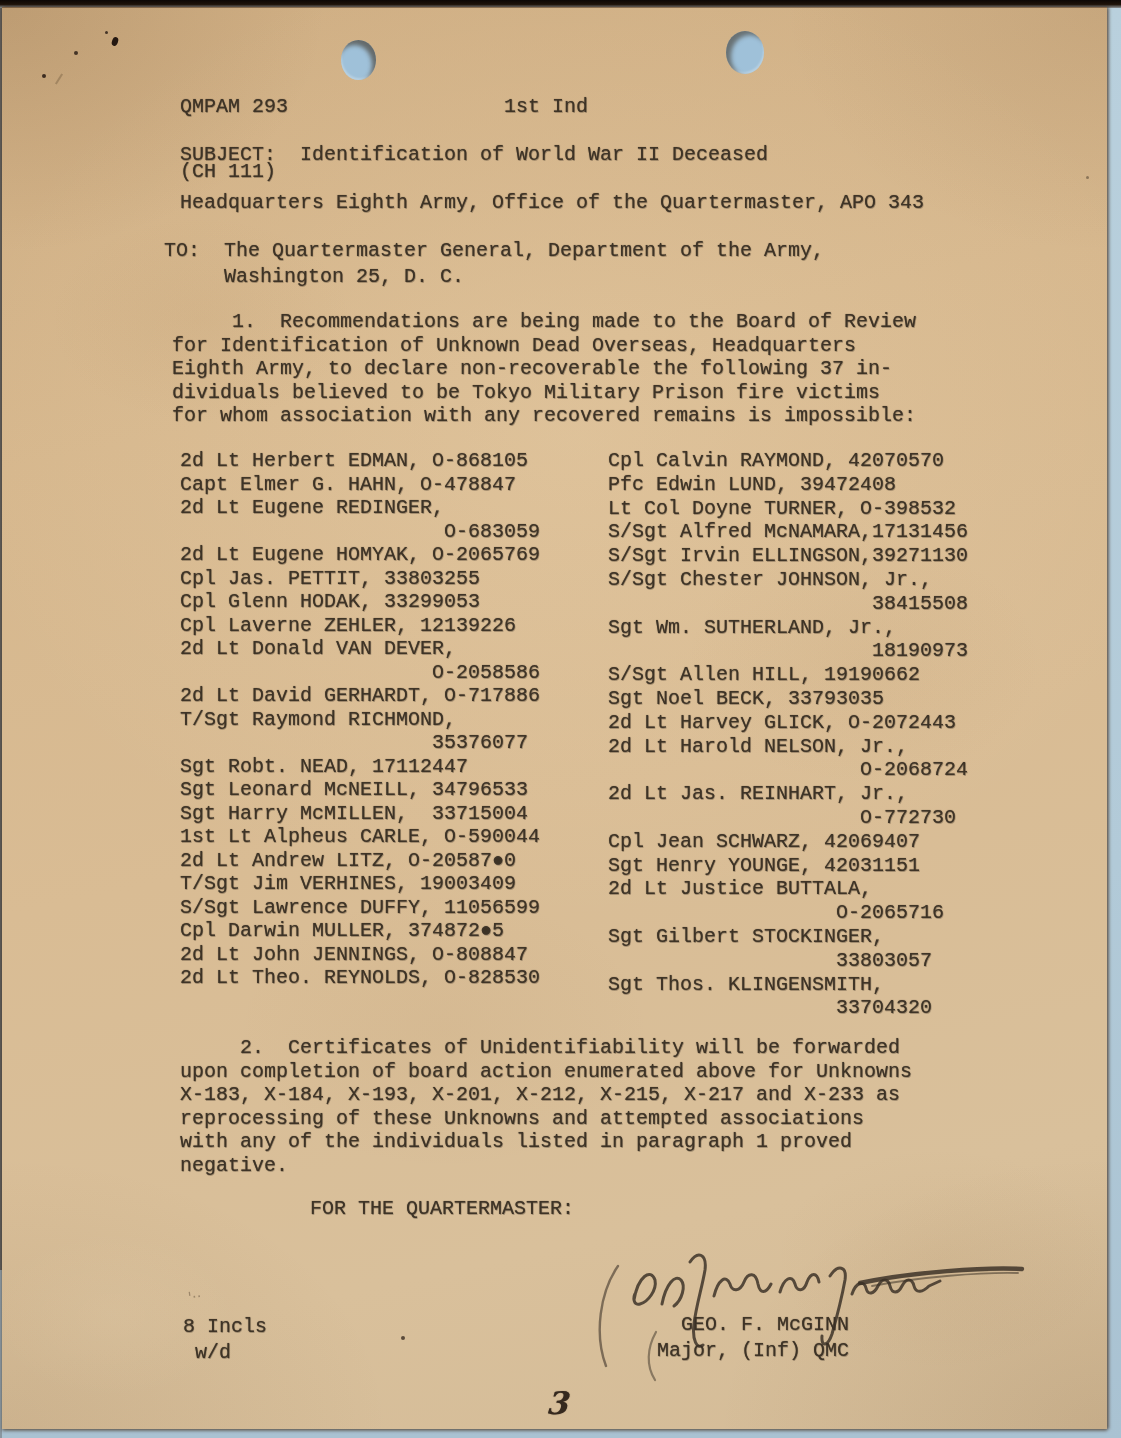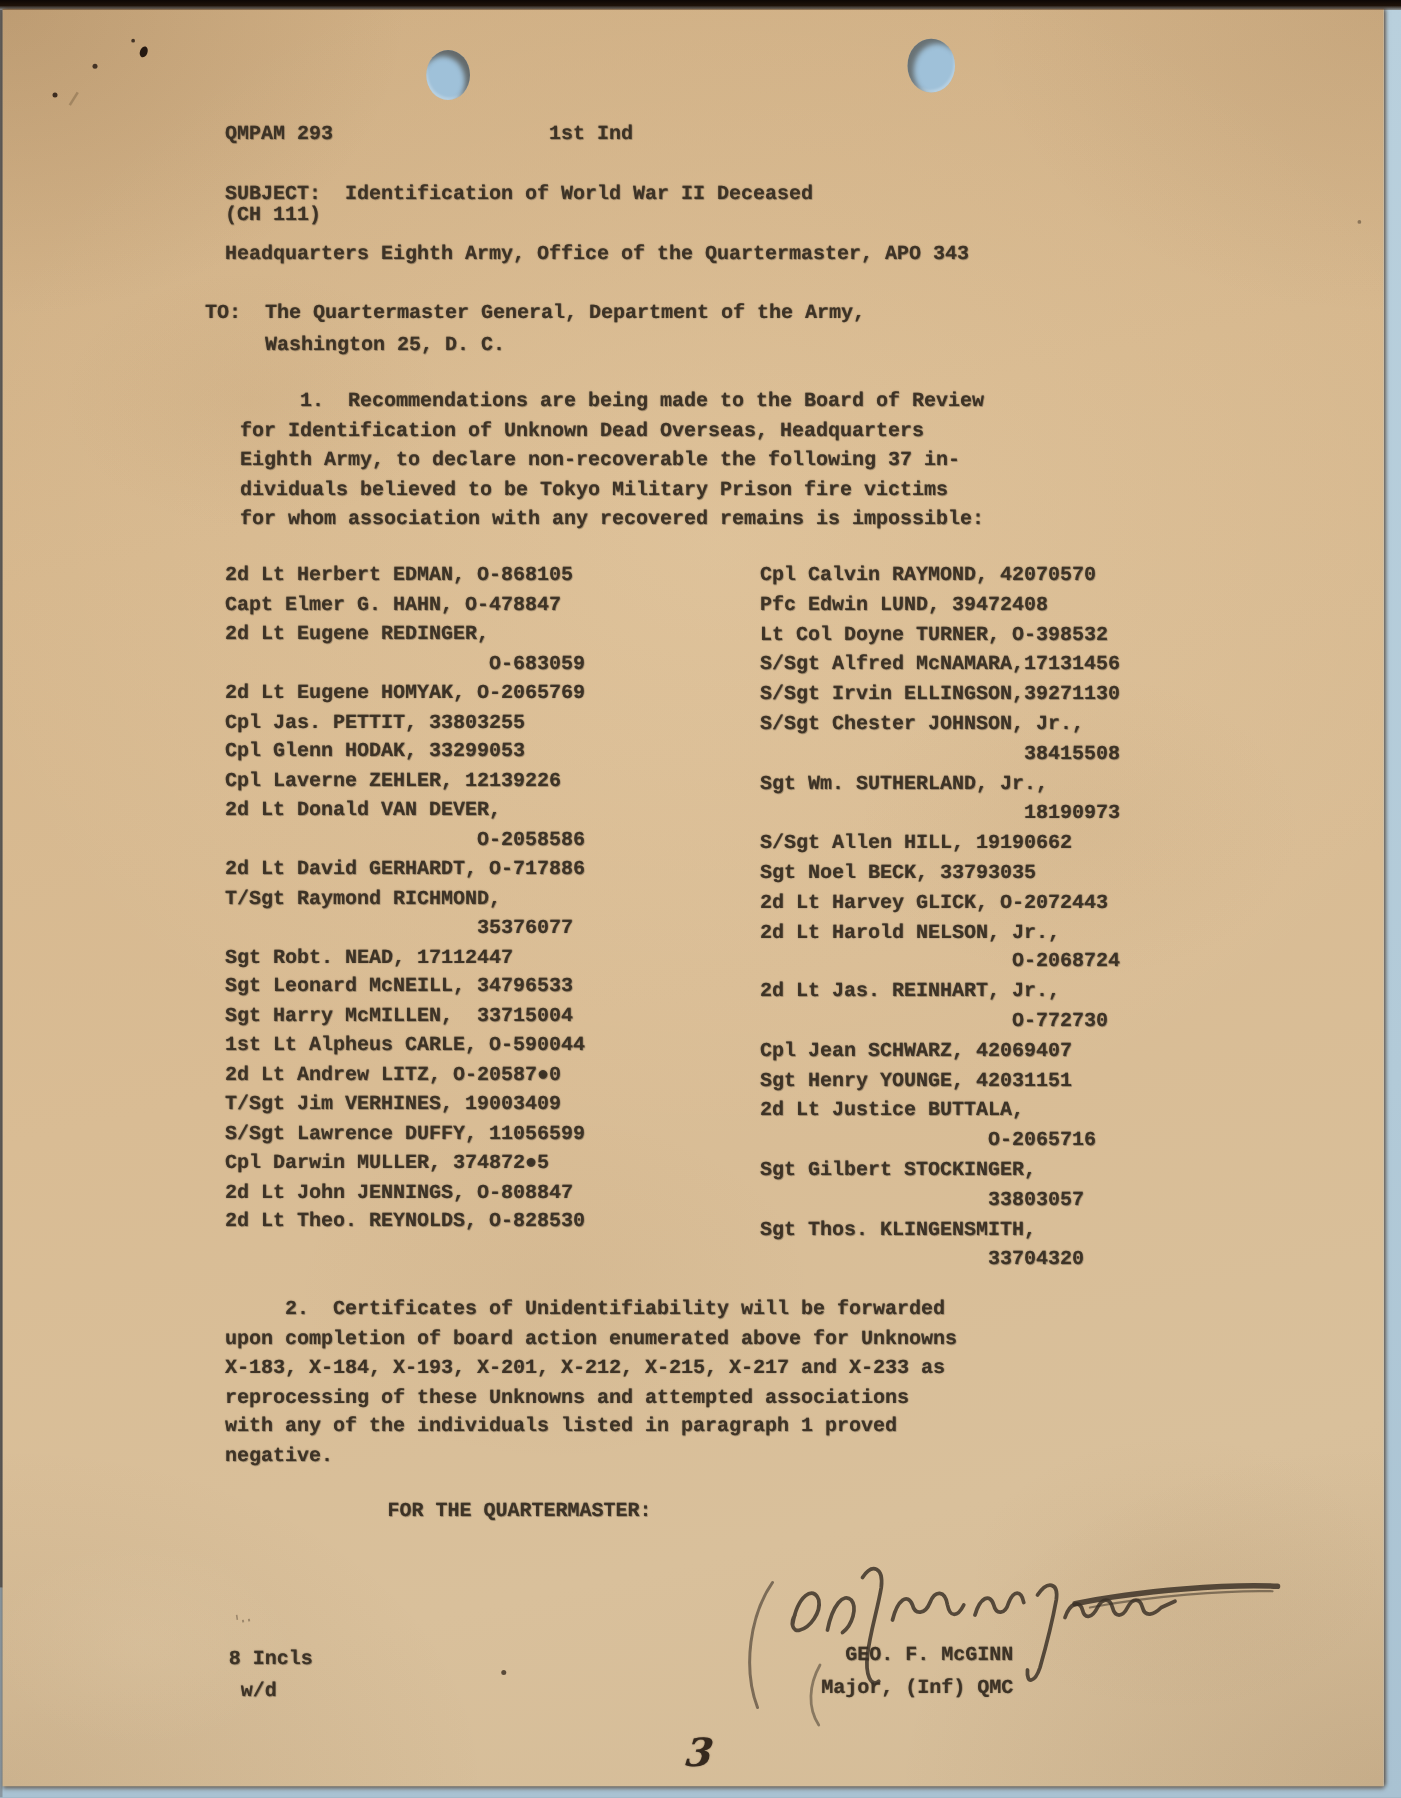--- a/index.html
+++ b/index.html
@@ -47,21 +47,21 @@
   
   .hole{ position:absolute; border-radius:50%; background:#9fc1d9; z-index:4; }
   #hole-left{ left:341px; top:40px; width:35px; height:40px;
     box-shadow:inset -4px 5px 4px rgba(52,36,18,.55), inset 1px -2px 2px rgba(255,255,255,.25); }
   #hole-right{ left:726px; top:31px; width:38px; height:43px;
     box-shadow:inset 5px 4px 4px rgba(52,36,18,.50), inset -1px -2px 2px rgba(255,255,255,.25); }
   
   .tw{
     position:absolute; white-space:pre; z-index:3;
     font-family:"Liberation Mono","DejaVu Sans Mono",monospace;
-    font-size:16px; font-weight:700; color:rgba(58,48,36,.90);
+    font-size:20px; font-weight:400; color:rgba(58,48,36,.90);
     text-shadow:0 0 1px rgba(58,48,36,.75), 0.6px 0.6px 0 rgba(58,48,36,.28);
     letter-spacing:0;
   }
   
   .speck{ position:absolute; background:#241811; border-radius:50%; z-index:3; }
   .scratch{ position:absolute; background:rgba(60,42,24,.5); z-index:3; }
   #pencil-mark{
     position:absolute; left:188px; top:1288px; z-index:3;
     font-family:"DejaVu Sans",sans-serif; font-size:15px; color:rgba(70,56,40,.40);
     transform:rotate(-8deg); white-space:pre;
@@ -103,21 +103,21 @@
 
   <div class="tw" style="left:180px;top:116px;line-height:24px;margin-top:44px;">(CH 111)</div>
 
   <div class="tw" style="left:180px;top:143px;line-height:24px;">SUBJECT:  Identification of World War II Deceased</div>
 
   <div class="tw" style="left:180px;top:191px;line-height:24px;">Headquarters Eighth Army, Office of the Quartermaster, APO 343</div>
 
   <div class="tw" style="left:164px;top:238px;line-height:25.5px;">TO:  The Quartermaster General, Department of the Army,
      Washington 25, D. C.</div>
 
-  <div class="tw" style="left:192px;top:310px;line-height:23.5px;">     1.  Recommendations are being made to the Board of Review
+  <div class="tw" style="left:172px;top:310px;line-height:23.5px;">     1.  Recommendations are being made to the Board of Review
 for Identification of Unknown Dead Overseas, Headquarters
 Eighth Army, to declare non-recoverable the following 37 in-
 dividuals believed to be Tokyo Military Prison fire victims
 for whom association with any recovered remains is impossible:</div>
 
   <div class="tw" style="left:180px;top:449px;line-height:23.5px;">2d Lt Herbert EDMAN, O-868105
 Capt Elmer G. HAHN, O-478847
 2d Lt Eugene REDINGER,
                       O-683059
 2d Lt Eugene HOMYAK, O-2065769

